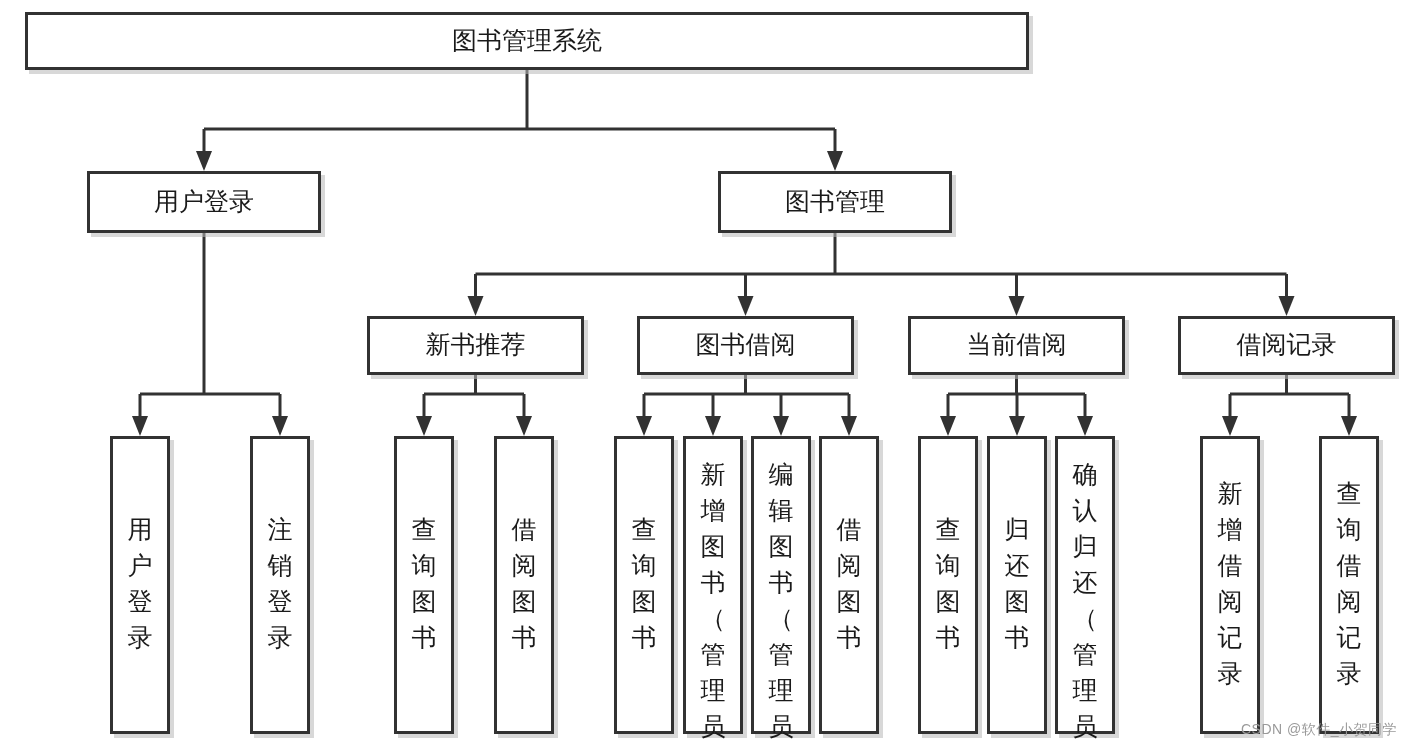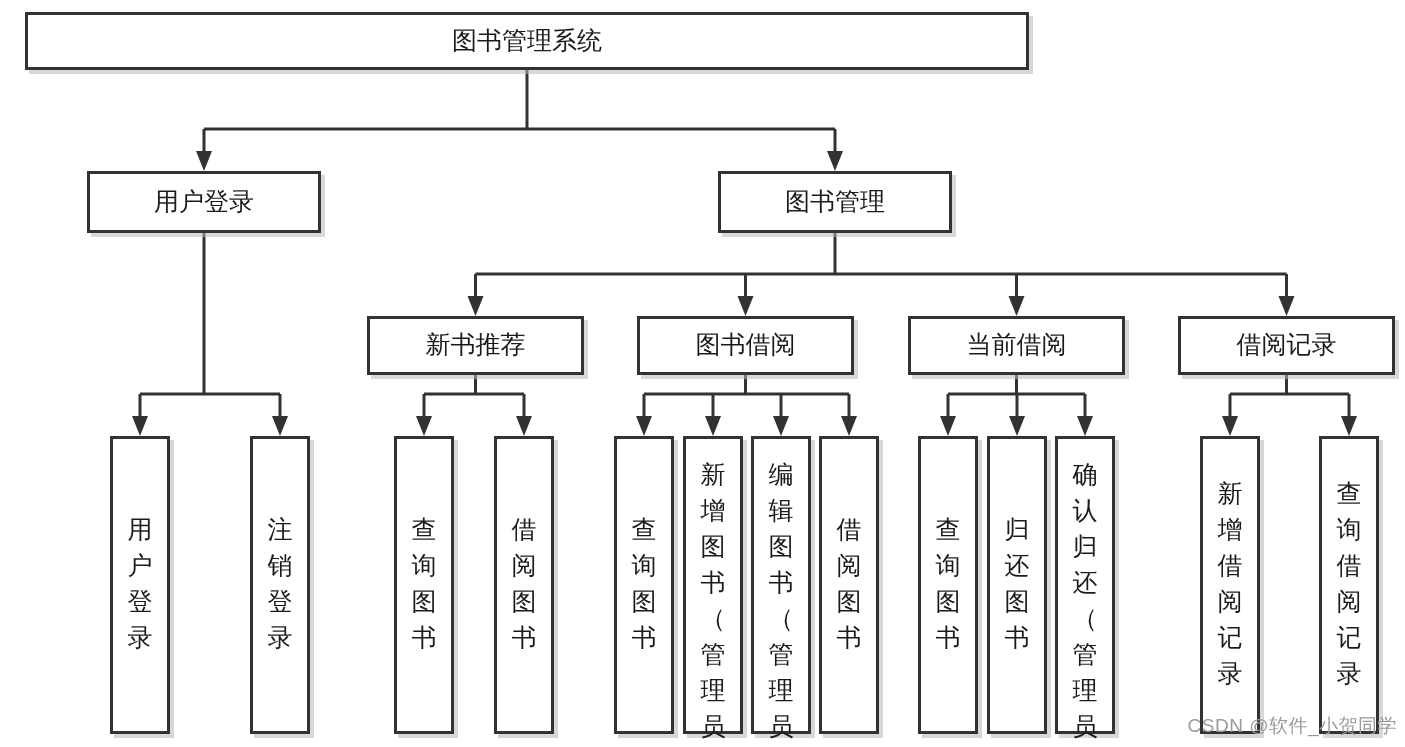--- a/index.html
+++ b/index.html
@@ -50,21 +50,21 @@
     font-size: 25px;
     fill: #1a1a1a;
     text-anchor: middle;
     dominant-baseline: middle;
   }
   .watermark-text {
     position: absolute;
     right: 14px;
     bottom: 8px;
     font-family: "Liberation Sans", "DejaVu Sans", sans-serif;
-    font-size: 19px;
+    font-size: 14px;
     color: #9a9a9a;
     letter-spacing: 0.5px;
     white-space: nowrap;
     pointer-events: none;
   }
 </style>
 </head>
 <body>
 
 <div id="diagram-root">

